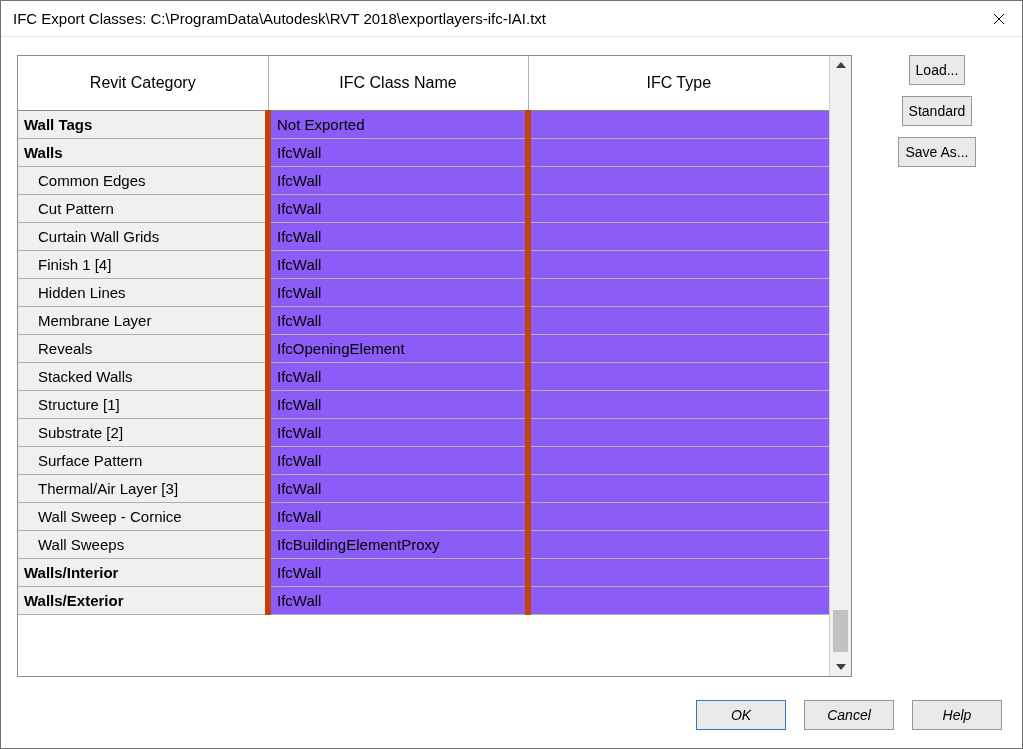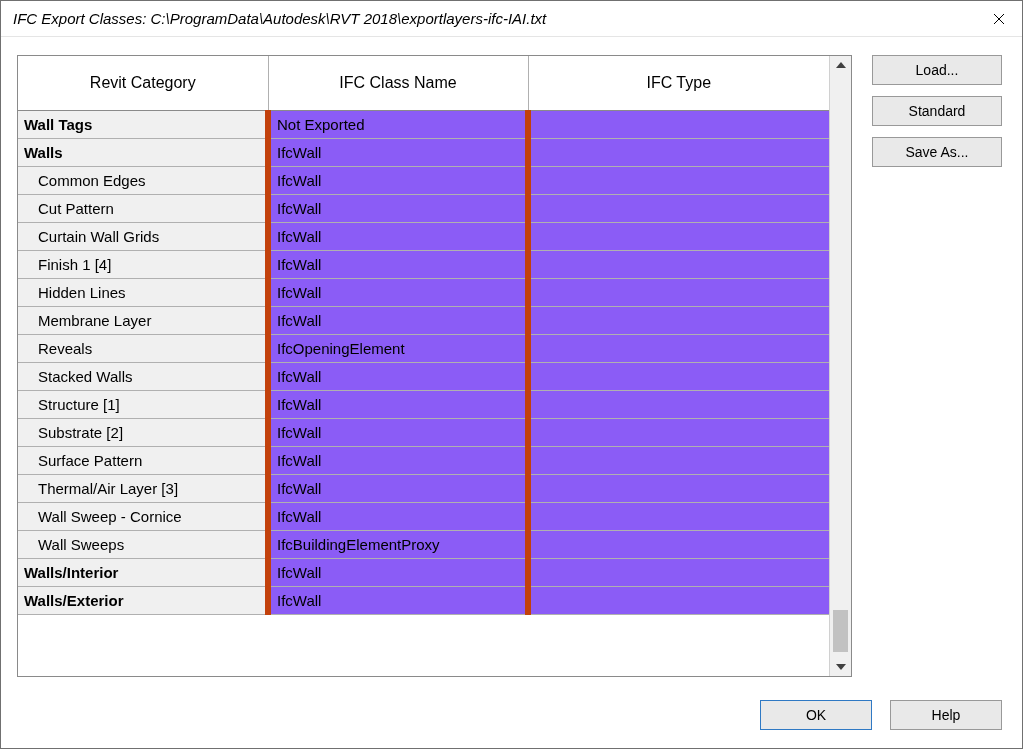--- a/index.html
+++ b/index.html
@@ -24,21 +24,20 @@
     align-items: center;
     padding: 0 0 0 12px;
     border-bottom: 1px solid #e5e5e5;
   }
   .titlebar-title {
     flex: 1;
     font-size: 15px;
     color: #000;
     white-space: nowrap;
     overflow: hidden;
-    font-style: italic;
   }
   .titlebar-close {
     width: 46px;
     height: 100%;
     display: flex;
     align-items: center;
     justify-content: center;
     cursor: pointer;
   }
   .titlebar-close svg { stroke: #000; }
@@ -126,38 +125,39 @@
     bottom: 24px;
     height: 42px;
     background: #c2c2c2;
   }
 
   .side-buttons {
     width: 130px;
     display: flex;
     flex-direction: column;
     gap: 11px;
+    align-items: center;
   }
   .btn {
     height: 30px;
     border: 1px solid #999999;
     background: #e9e9e9;
     font-size: 14px;
     font-family: inherit;
     cursor: pointer;
     text-align: center;
   }
 
   .footer {
     display: flex;
     justify-content: flex-end;
     gap: 18px;
     padding: 14px 20px 18px 20px;
   }
-  .footer .btn { width: 112px; }
+  .footer .btn { width: 90px; font-style: italic; }
   .btn.primary { border: 1.5px solid #2f79c4; background: #e9e9e9; }
 </style>
 </head>
 <body>
 
 <div class="window">
 
   <div class="titlebar">
     <div class="titlebar-title">IFC Export Classes: C:\ProgramData\Autodesk\RVT 2018\exportlayers-ifc-IAI.txt</div>
     <div class="titlebar-close">
@@ -289,16 +289,17 @@
     <div class="side-buttons">
       <button class="btn">Load...</button>
       <button class="btn">Standard</button>
       <button class="btn">Save As...</button>
     </div>
 
   </div>
 
   <div class="footer">
     <button class="btn primary">OK</button>
+    <button class="btn">Cancel</button>
     <button class="btn">Help</button>
   </div>
 
 </div>
 
 </body></html>

